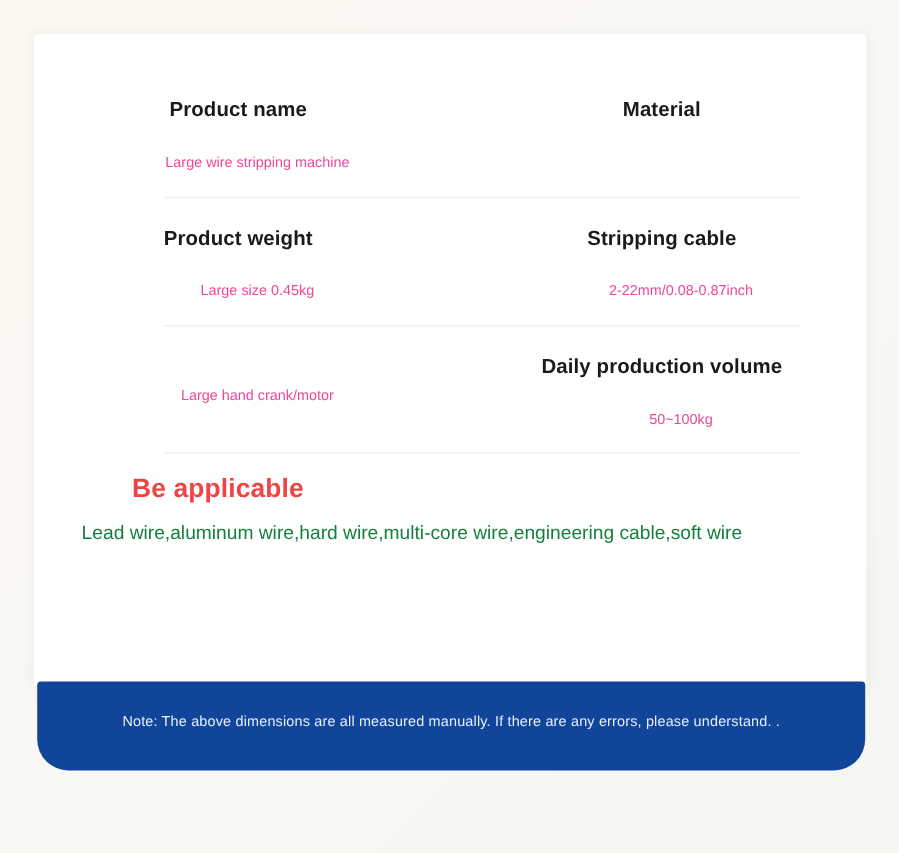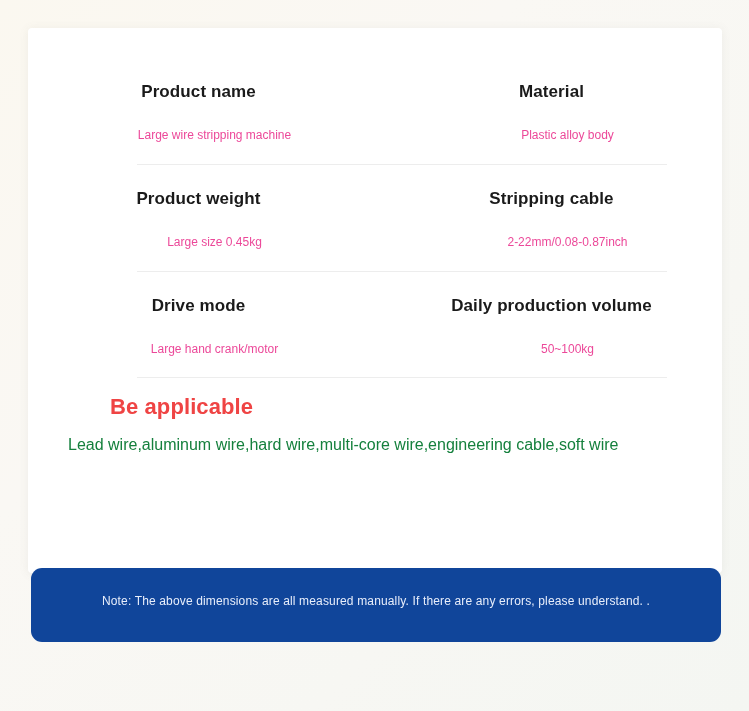--- a/index.html
+++ b/index.html
@@ -102,21 +102,20 @@
     width: 690px;
     height: 74px;
     background: #10459a;
     border-top-left-radius: 3px;
     border-top-right-radius: 3px;
     border-bottom-left-radius: 26px;
     border-bottom-right-radius: 26px;
     display: flex;
     align-items: center;
     justify-content: center;
-    border-radius: 11px;
   }
   .note-text {
     color: #e8eefb;
     font-size: 12px;
     font-weight: 300;
     letter-spacing: 0.15px;
     margin-top: -8px;
   }
 </style>
 </head>
@@ -127,42 +126,40 @@
   <div class="spec-card">
     <div class="spec-grid">
 
       <div class="spec-row">
         <div class="spec-cell left">
           <div class="cell-label">Product name</div>
           <div class="cell-value">Large wire stripping machine</div>
         </div>
         <div class="spec-cell right">
           <div class="cell-label">Material</div>
-          <div class="cell-value">Plastic alloy body</div>
         </div>
       </div>
 
       <div class="divider div-1"></div>
 
       <div class="spec-row row-top-pad">
         <div class="spec-cell left">
           <div class="cell-label">Product weight</div>
           <div class="cell-value">Large size 0.45kg</div>
         </div>
         <div class="spec-cell right">
           <div class="cell-label">Stripping cable</div>
           <div class="cell-value">2-22mm/0.08-0.87inch</div>
         </div>
       </div>
 
       <div class="divider div-2"></div>
 
       <div class="spec-row row-top-pad">
         <div class="spec-cell left">
-          <div class="cell-label">Drive mode</div>
           <div class="cell-value">Large hand crank/motor</div>
         </div>
         <div class="spec-cell right">
           <div class="cell-label">Daily production volume</div>
           <div class="cell-value">50~100kg</div>
         </div>
       </div>
 
       <div class="divider div-3"></div>
 

